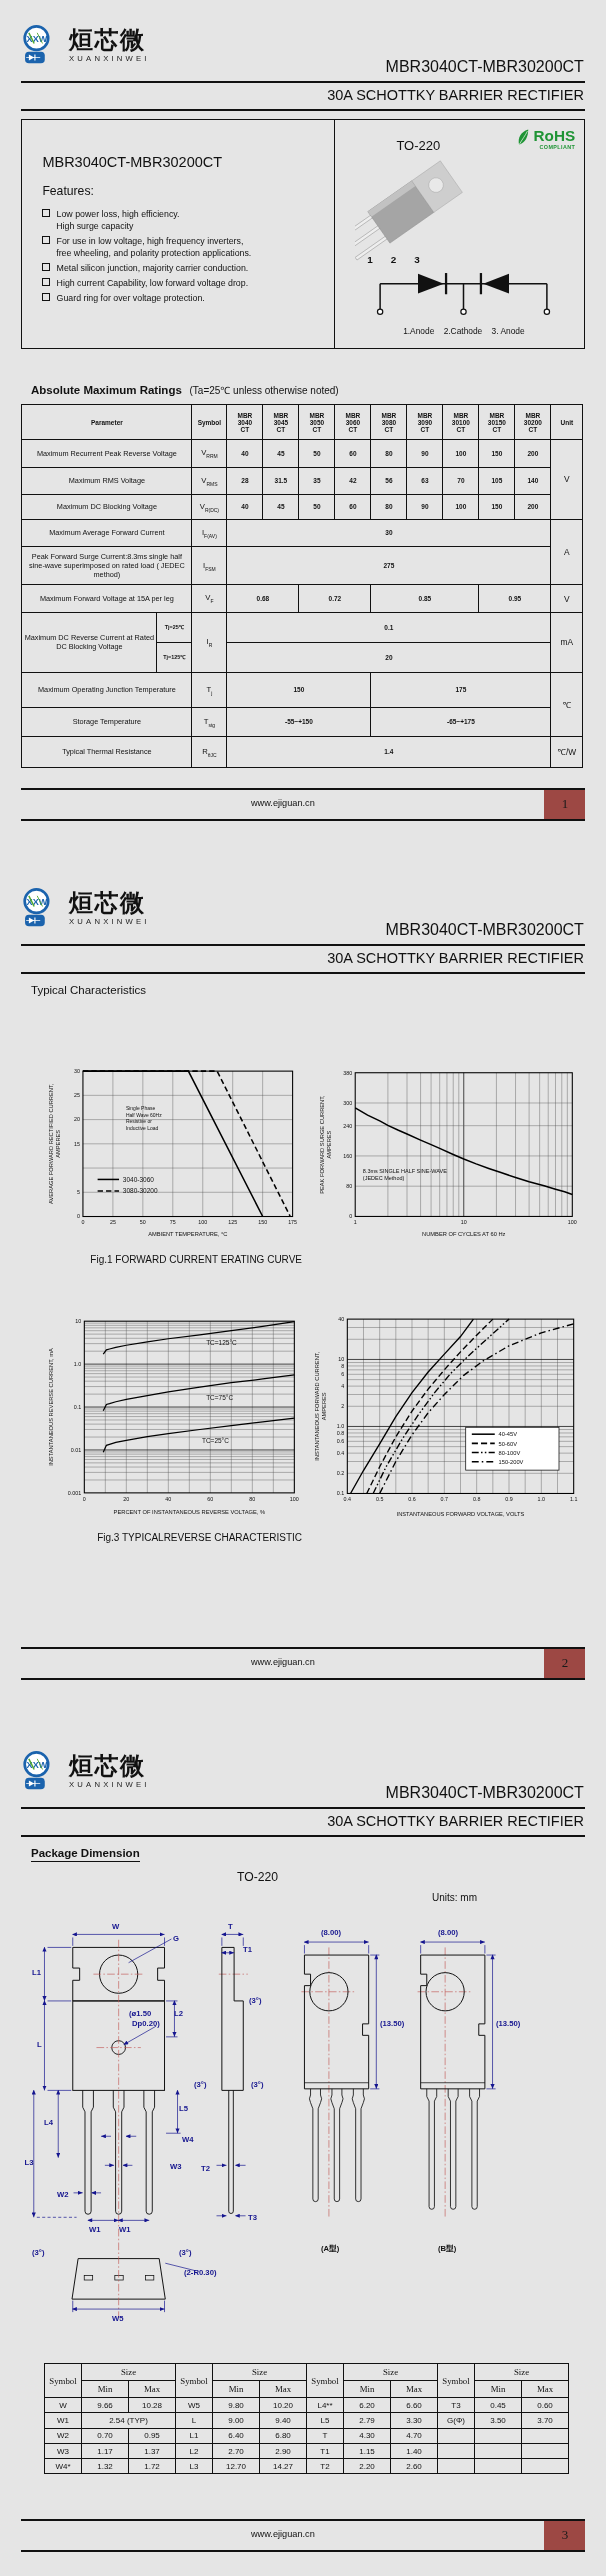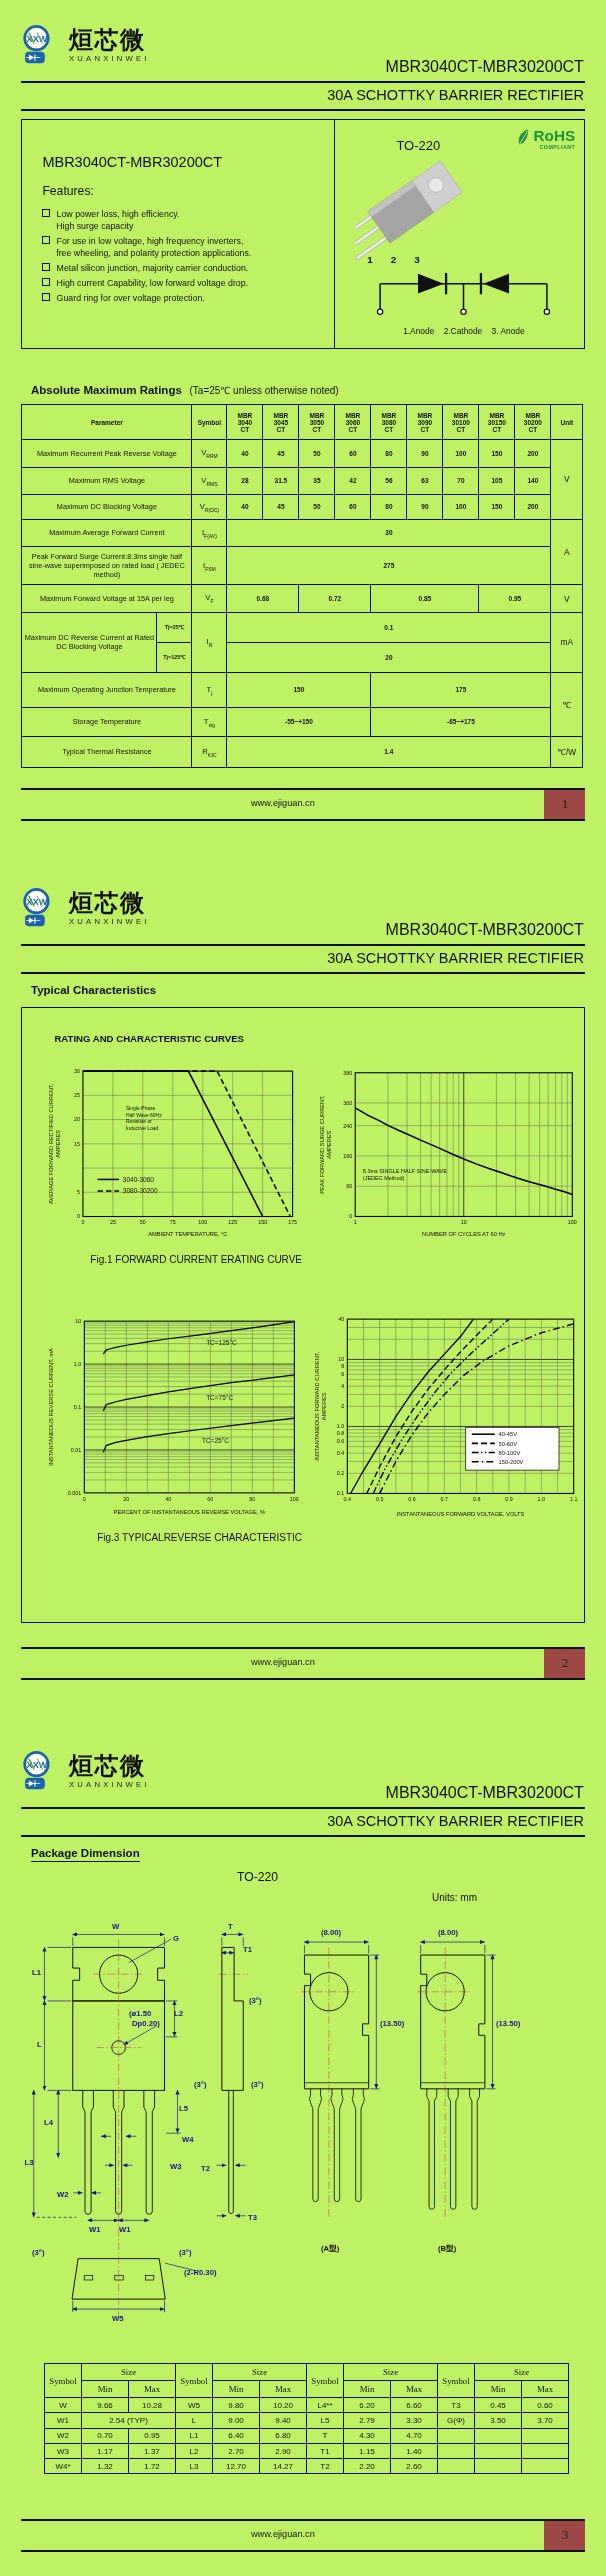--- a/index.html
+++ b/index.html
@@ -1,16 +1,16 @@
 <!DOCTYPE html>
 <html style="font-size:12.2px"><head>
 <meta charset="utf-8">
 <style>
   html,body{margin:0;padding:0;background:#9a9a9a;}
-  .sheet{position:relative;width:607px;height:2576px;background:#bef264;margin:0 auto;
+  .sheet{position:relative;width:607px;height:2576px;background:#e5e5e5;margin:0 auto;
          font-family:"Liberation Sans",sans-serif;color:#111;overflow:hidden;}
   .abs{position:absolute;}
   
   .hdr{position:absolute;left:21.4px;width:564px;height:90px;}
   .logo{position:absolute;left:0;top:0;display:flex;gap:4.6px;}
   .logo-cn{font-size:24px;font-weight:700;letter-spacing:1.5px;line-height:1;margin-top:4.6px;}
   .logo-en{font-size:7.7px;letter-spacing:3.2px;color:#222;margin-top:2.3px;}
   .hdr-part{position:absolute;right:1.5px;top:35px;font-size:16px;}
   .hdr-rule{position:absolute;left:0;right:0;height:1.5px;background:#111;}
   .hdr-rule.r1{top:58px;} .hdr-rule.r2{top:86px;}
@@ -50,21 +50,21 @@
   td.val{font-size:6.5px;font-weight:700;}
   td.unit{font-size:8.4px;}
   table.rat thead tr{height:35px;}
   table.rat tbody tr:nth-child(1){height:27.6px;} table.rat tbody tr:nth-child(2){height:27.6px;}
   table.rat tbody tr:nth-child(3){height:24.5px;} table.rat tbody tr:nth-child(4){height:27.6px;}
   table.rat tbody tr:nth-child(5){height:38px;} table.rat tbody tr:nth-child(6){height:27.6px;}
   table.rat tbody tr:nth-child(7){height:30px;} table.rat tbody tr:nth-child(8){height:30px;}
   table.rat tbody tr:nth-child(9){height:35px;} table.rat tbody tr:nth-child(10){height:29px;}
   table.rat tbody tr:nth-child(11){height:31px;}
   
-  .typ-head{position:absolute;left:31px;top:984px;font-size:11.5px;font-weight:700;}
+  .typ-head{position:absolute;left:31px;top:984px;font-size:11.5px;font-weight:400;}
   .curvebox{position:absolute;left:21.4px;top:1007px;width:562px;height:614px;border:1.1px solid #111;}
   .curvebox-title{position:absolute;left:32px;top:24.5px;font-size:9.6px;font-weight:600;}
   .fig{position:absolute;text-align:right;}
   .figcap{font-size:10px;line-height:1.45;margin-top:9.2px;}
   svg.chart text{font-family:"Liberation Sans",sans-serif;}
   .ctick{font-size:7px;fill:#111;}
   .caxis{font-size:7.5px;fill:#111;}
   .cnote{fill:#111;}
   .cleg{fill:#111;}
   
@@ -361,23 +361,20 @@
         <div class="logo-en">XUANXINWEI</div>
       </div>
     </div>
     <div class="hdr-part">MBR3040CT-MBR30200CT</div>
     <div class="hdr-rule r1"></div>
     <div class="hdr-sub">30A SCHOTTKY BARRIER RECTIFIER</div>
     <div class="hdr-rule r2"></div>
   </div>
 
   <div class="typ-head">Typical Characteristics</div>
-  <div class="curvebox">
-    <div class="curvebox-title">RATING AND CHARACTERISTIC CURVES</div>
-  </div>
 
   <div class="fig" style="left:46px;top:1065px;width:256px">
     <svg class="chart" id="chart-fig1" width="256" height="176" viewBox="0 0 334 230">
         <line x1="87.14285714285714" x2="87.14285714285714" y1="8" y2="198" stroke="#555" stroke-width="0.55"></line>
         <line x1="126.28571428571428" x2="126.28571428571428" y1="8" y2="198" stroke="#555" stroke-width="0.55"></line>
         <line x1="165.42857142857142" x2="165.42857142857142" y1="8" y2="198" stroke="#555" stroke-width="0.55"></line>
         <line x1="204.57142857142856" x2="204.57142857142856" y1="8" y2="198" stroke="#555" stroke-width="0.55"></line>
         <line x1="243.71428571428572" x2="243.71428571428572" y1="8" y2="198" stroke="#555" stroke-width="0.55"></line>
         <line x1="282.85714285714283" x2="282.85714285714283" y1="8" y2="198" stroke="#555" stroke-width="0.55"></line>
         <line y1="39.66666666666666" y2="39.66666666666666" x1="48" x2="322" stroke="#555" stroke-width="0.55"></line>

